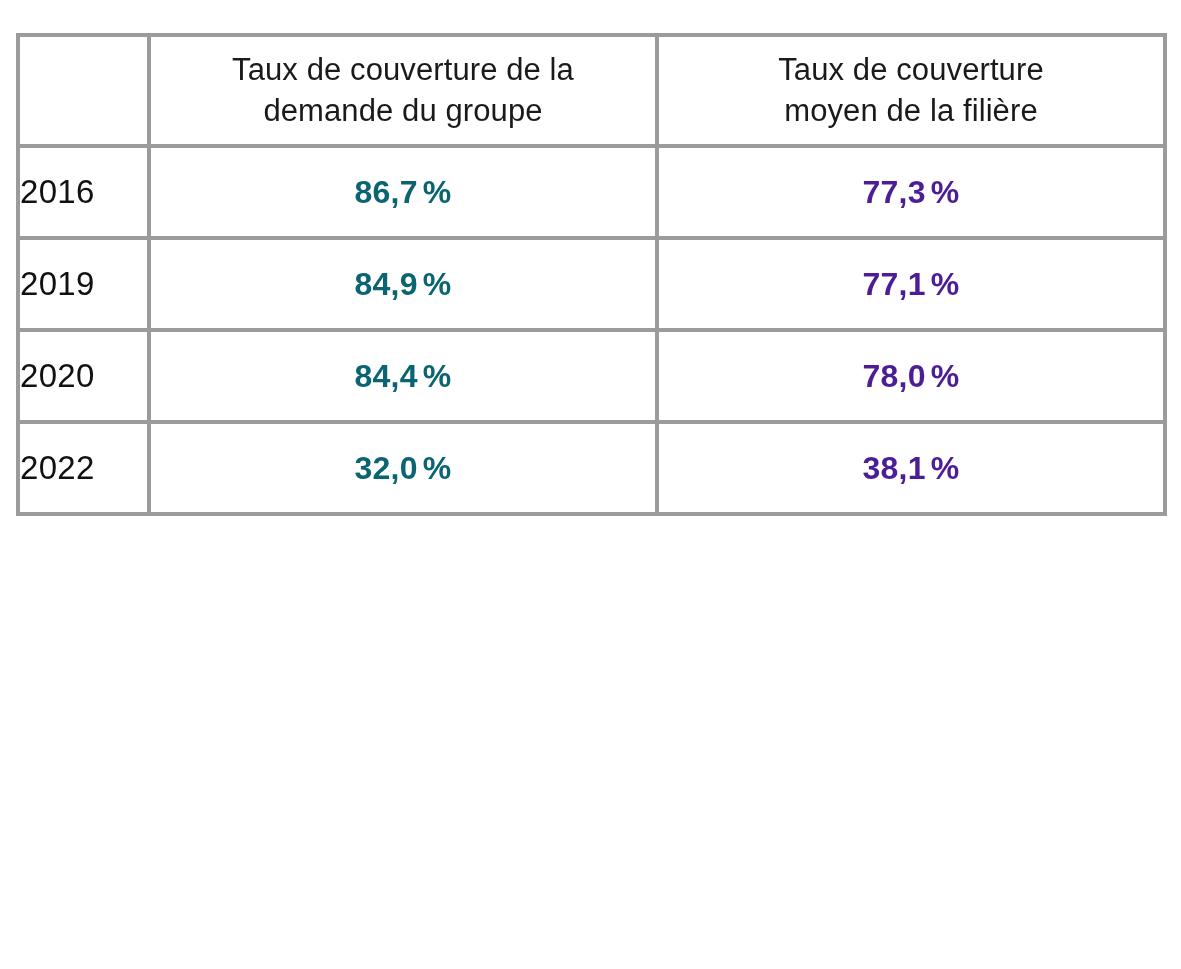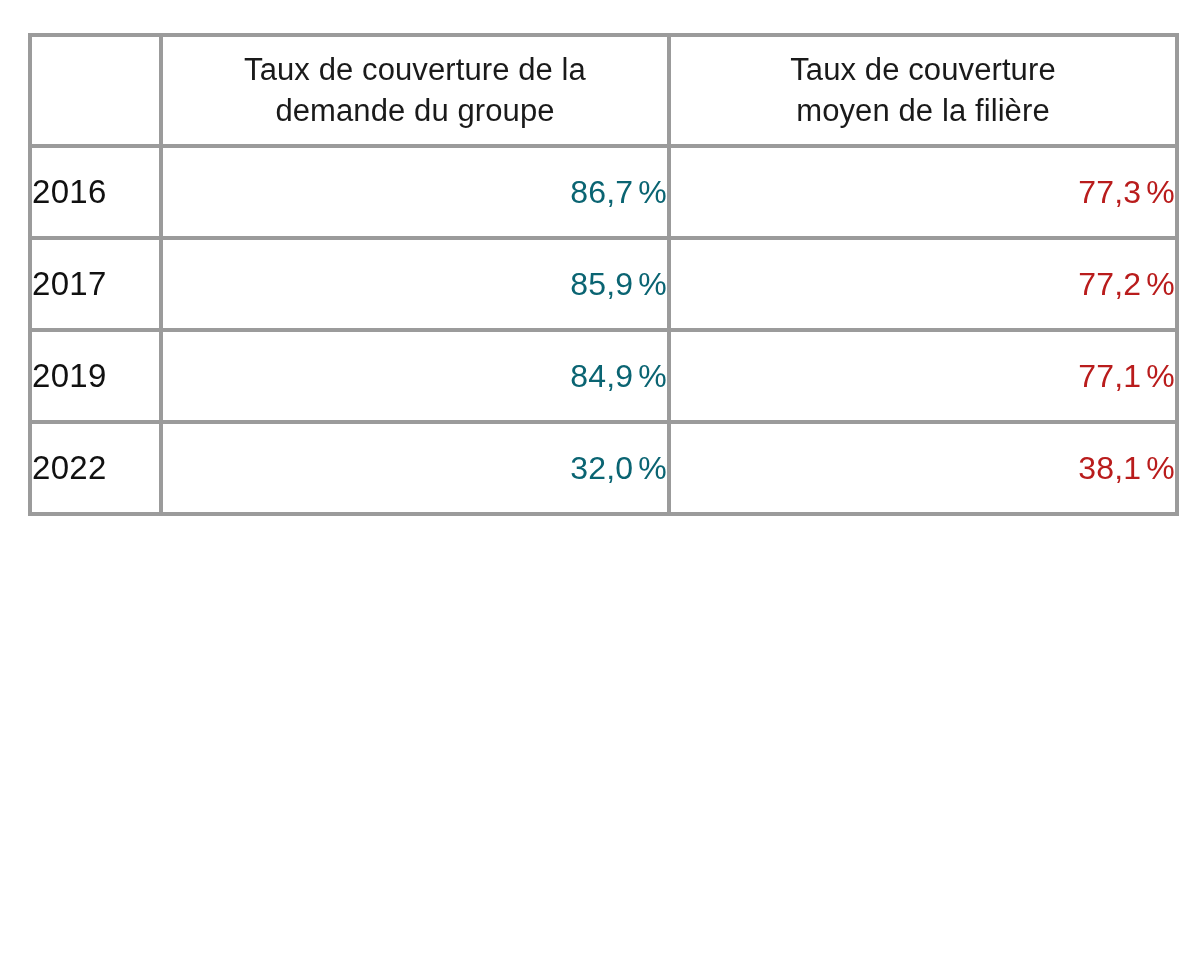--- a/index.html
+++ b/index.html
@@ -15,21 +15,21 @@
   }
   #stage {
     position: relative;
     width: 1181px;
     height: 969px;
     overflow: hidden;
     background: #ffffff;
   }
   table.coverage {
     position: absolute;
-    left: 28px;
+    left: 16px;
     top: 33px;
     width: 1147px;
     border-collapse: collapse;
     table-layout: fixed;
     border-radius: 16px;
   }
   col.year-col   { width: 131px; }
   col.val-col    { width: 508px; }
 
   table.coverage td, table.coverage th {
@@ -67,29 +67,29 @@
     font-size: 33px;
     font-weight: 400;
     color: #111111;
     letter-spacing: 0.3px;
     padding-bottom: 8px;
     box-sizing: border-box;
   }
 
   td.value-cell {
     height: 92px;
-    text-align: right;
+    text-align: center;
     font-size: 32px;
-    font-weight: 400;
+    font-weight: 700;
     letter-spacing: 0.2px;
     padding-bottom: 8px;
     box-sizing: border-box;
   }
   td.value-cell.teal   { color: #0a6472; }
-  td.value-cell.orange { color: #b91c1c; }
+  td.value-cell.orange { color: #4c1d95; }
 
   .val-num { }
   .val-pct { margin-left: 0.16em; }
 </style>
 </head>
 <body>
 
 <div id="stage">
   <table class="coverage">
     <colgroup>
@@ -110,28 +110,28 @@
         </th>
       </tr>
     </thead>
     <tbody id="tbody">
         <tr>
           <td class="year-cell">2016</td>
           <td class="value-cell teal"><span class="val-num">86,7</span><span class="val-pct">%</span></td>
           <td class="value-cell orange"><span class="val-num">77,3</span><span class="val-pct">%</span></td>
         </tr>
         <tr>
-          <td class="year-cell">2017</td>
-          <td class="value-cell teal"><span class="val-num">85,9</span><span class="val-pct">%</span></td>
-          <td class="value-cell orange"><span class="val-num">77,2</span><span class="val-pct">%</span></td>
-        </tr>
-        <tr>
           <td class="year-cell">2019</td>
           <td class="value-cell teal"><span class="val-num">84,9</span><span class="val-pct">%</span></td>
           <td class="value-cell orange"><span class="val-num">77,1</span><span class="val-pct">%</span></td>
+        </tr>
+        <tr>
+          <td class="year-cell">2020</td>
+          <td class="value-cell teal"><span class="val-num">84,4</span><span class="val-pct">%</span></td>
+          <td class="value-cell orange"><span class="val-num">78,0</span><span class="val-pct">%</span></td>
         </tr>
         <tr>
           <td class="year-cell">2022</td>
           <td class="value-cell teal"><span class="val-num">32,0</span><span class="val-pct">%</span></td>
           <td class="value-cell orange"><span class="val-num">38,1</span><span class="val-pct">%</span></td>
         </tr>
       </tbody>
   </table>
 </div>
 

